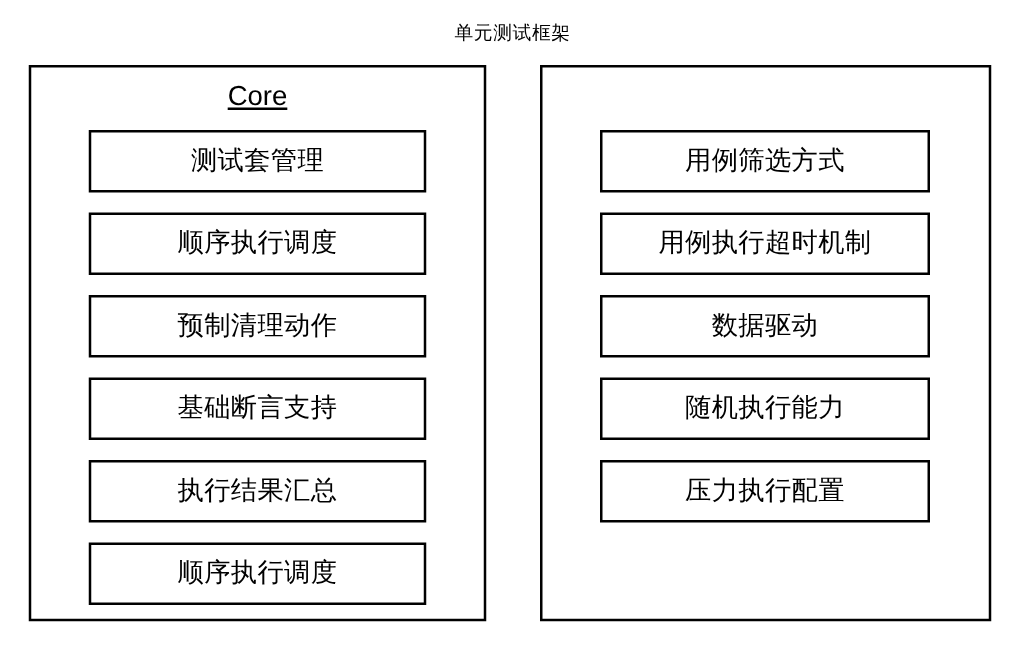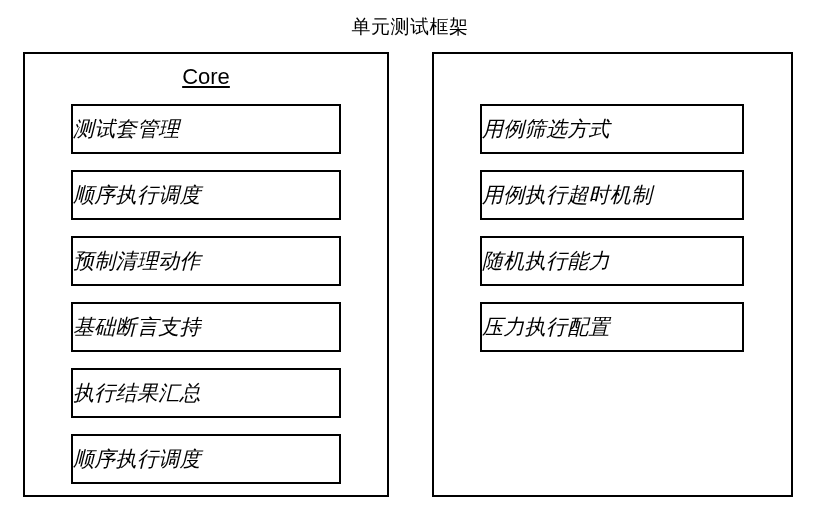--- a/index.html
+++ b/index.html
@@ -22,21 +22,21 @@
     background: #ffffff;
   }
 
   
   #diagram-title {
     position: absolute;
     left: 0;
     top: 12px;
     width: 820px;
     text-align: center;
-    font-size: 19px;
+    font-size: 15px;
     line-height: 30px;
     letter-spacing: 0.5px;
     color: #000000;
     white-space: nowrap;
   }
 
   
   .panel {
     position: absolute;
     top: 52px;
@@ -80,22 +80,21 @@
   }
 
   .feature-box {
     height: 50px;
     margin-bottom: 16px;
     border: 2px solid #000000;
     background: #ffffff;
     box-sizing: border-box;
     display: flex;
     align-items: center;
-    justify-content: flex-start;
-    font-style: italic;
+    justify-content: center;
   }
   .feature-box:last-child {
     margin-bottom: 0;
   }
 
   .feature-label {
     font-size: 21px;
     line-height: 24px;
     color: #000000;
     white-space: nowrap;
@@ -135,20 +134,23 @@
 
   <div class="panel" id="panel-ext">
     <div class="feature-list">
       <div class="feature-box">
         <span class="feature-label">用例筛选方式</span>
       </div>
       <div class="feature-box">
         <span class="feature-label">用例执行超时机制</span>
       </div>
       <div class="feature-box">
+        <span class="feature-label">数据驱动</span>
+      </div>
+      <div class="feature-box">
         <span class="feature-label">随机执行能力</span>
       </div>
       <div class="feature-box">
         <span class="feature-label">压力执行配置</span>
       </div>
     </div>
   </div>
 
 </div>
 

